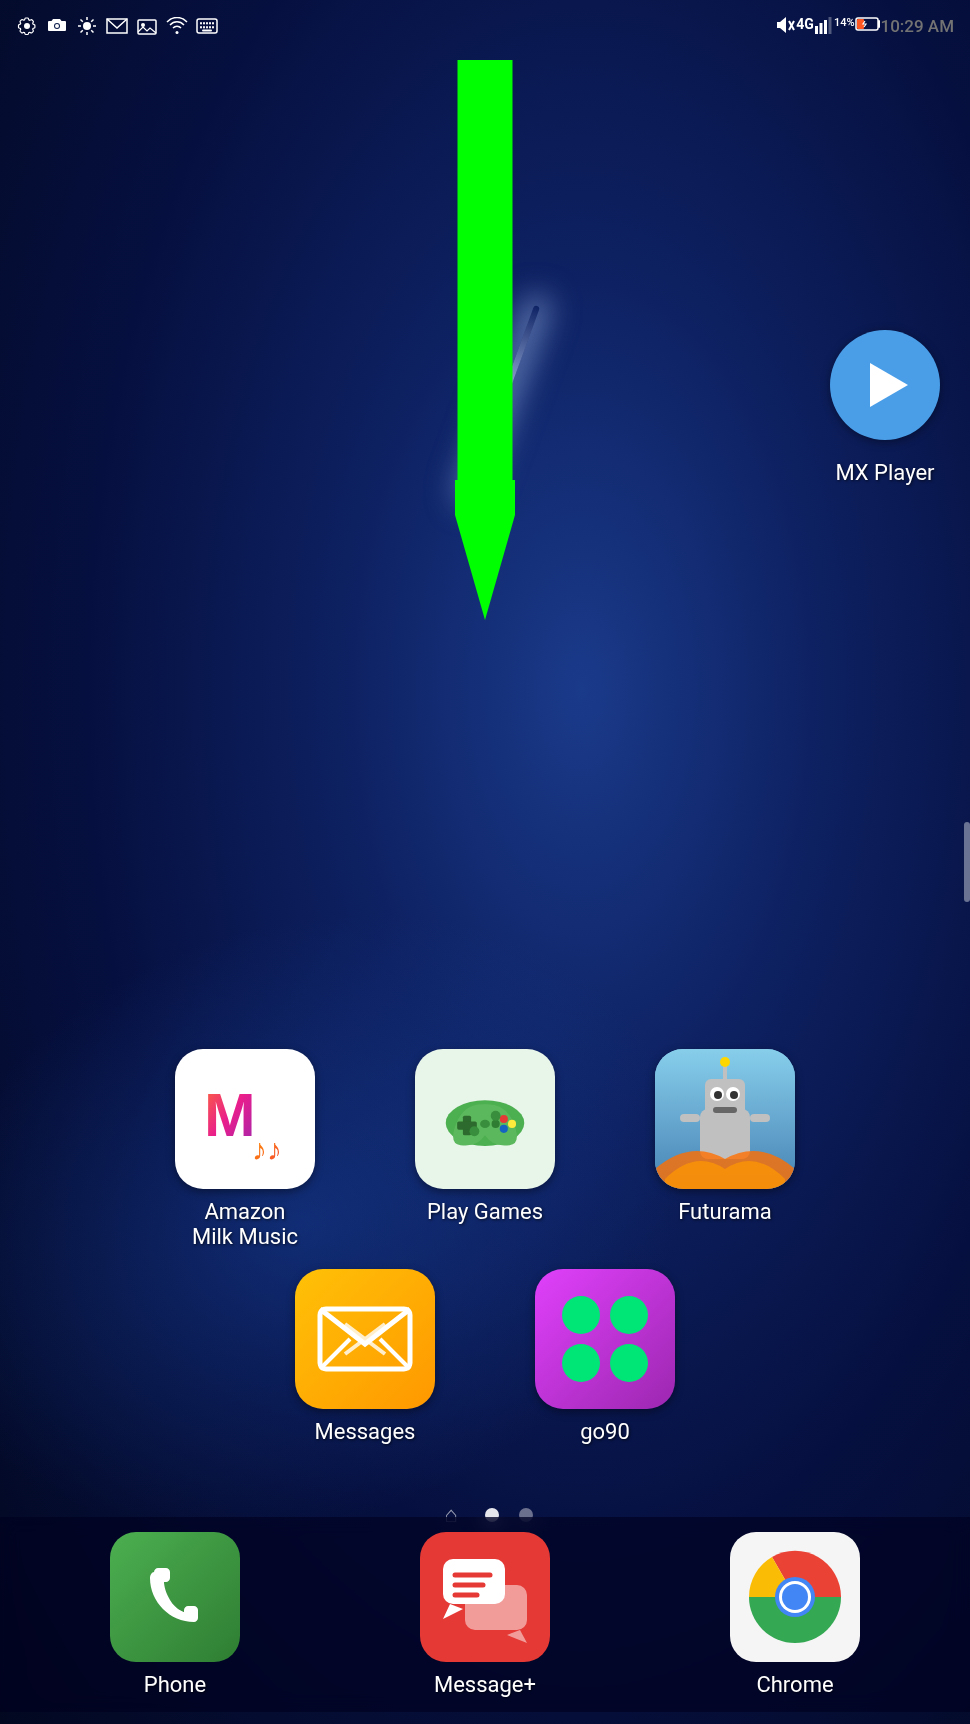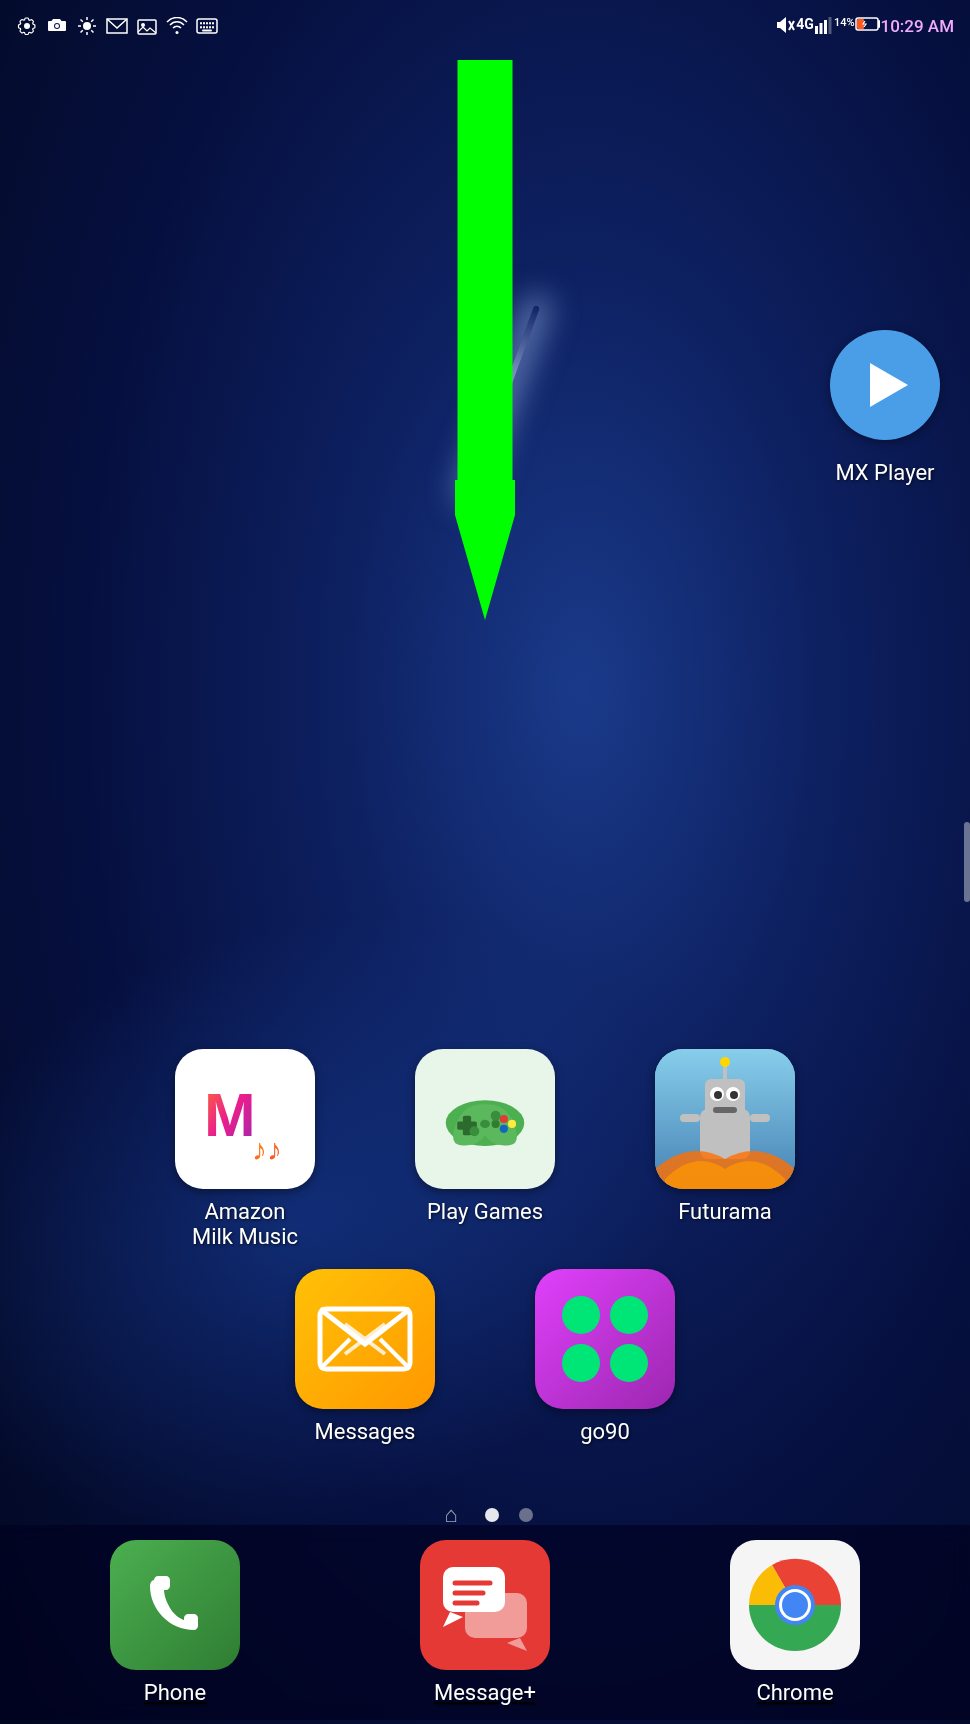--- a/index.html
+++ b/index.html
@@ -280,32 +280,31 @@
       background: rgba(255,255,255,0.9);
     }
 
     .page-dot.inactive {
       background: rgba(255,255,255,0.4);
     }
 
     
     .dock {
       position: absolute;
-      bottom: 4px;
+      bottom: 12px;
       left: 0;
       right: 0;
       height: 195px;
       background: rgba(0, 0, 30, 0.6);
       backdrop-filter: blur(10px);
       display: flex;
       justify-content: space-around;
       align-items: center;
       padding: 0 20px;
       z-index: 10;
-      text-decoration: underline;
     }
 
     .dock-item {
       display: flex;
       flex-direction: column;
       align-items: center;
       gap: 10px;
       cursor: pointer;
       width: 180px;
     }
@@ -456,21 +455,21 @@
       <rect x="10" y="4" width="3" height="14"></rect>
       <rect x="14.5" y="1" width="3" height="17" fill="rgba(255,255,255,0.3)"></rect>
     </svg>
     <span style="font-size:11px;color:white;font-weight:500;">14%</span>
     <svg width="26" height="16" viewBox="0 0 26 16" fill="none">
       <rect x="1" y="2" width="22" height="12" rx="2" stroke="white" stroke-width="1.5"></rect>
       <rect x="2" y="3" width="7" height="10" rx="1" fill="#FF5722"></rect>
       <line x1="24" y1="5" x2="24" y2="11" stroke="white" stroke-width="2" stroke-linecap="round"></line>
       <path d="M10 5l-2 3h3l-2 3" stroke="white" stroke-width="1.2" fill="none"></path>
     </svg>
-    <span style="font-size:17px;color:#f0abfc;font-weight:500;">10:29 AM</span>
+    <span style="font-size:17px;color:#737373;font-weight:500;">10:29 AM</span>
   </div>
 </div>
 
 <svg class="green-arrow" viewBox="0 0 60 560" xmlns="http://www.w3.org/2000/svg">
   <line x1="30" y1="0" x2="30" y2="430" stroke="#00ff00" stroke-width="55"></line>
   <polygon points="30,560 -10,420 70,420" fill="#00ff00"></polygon>
 </svg>
 
 <div class="mx-player-float">
   <div class="mx-player-icon">

